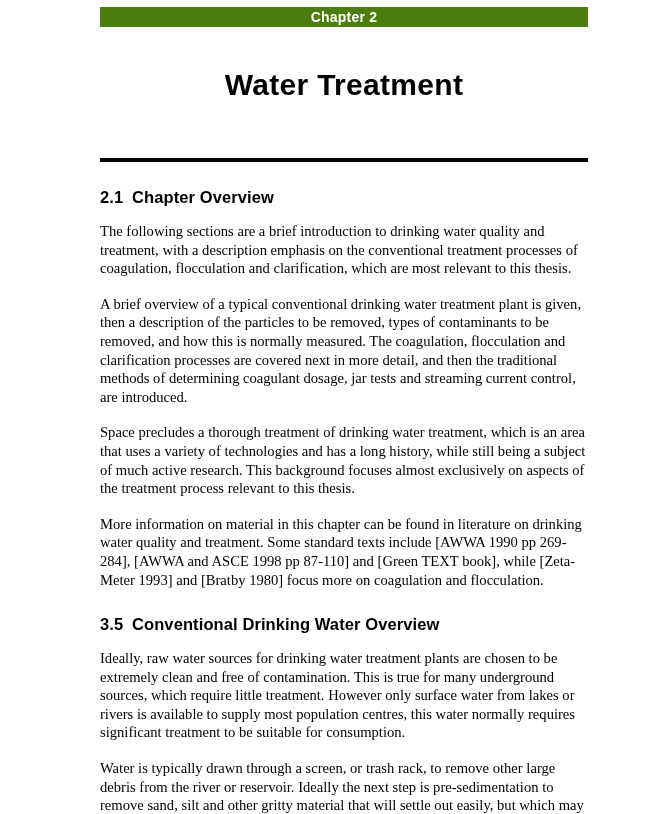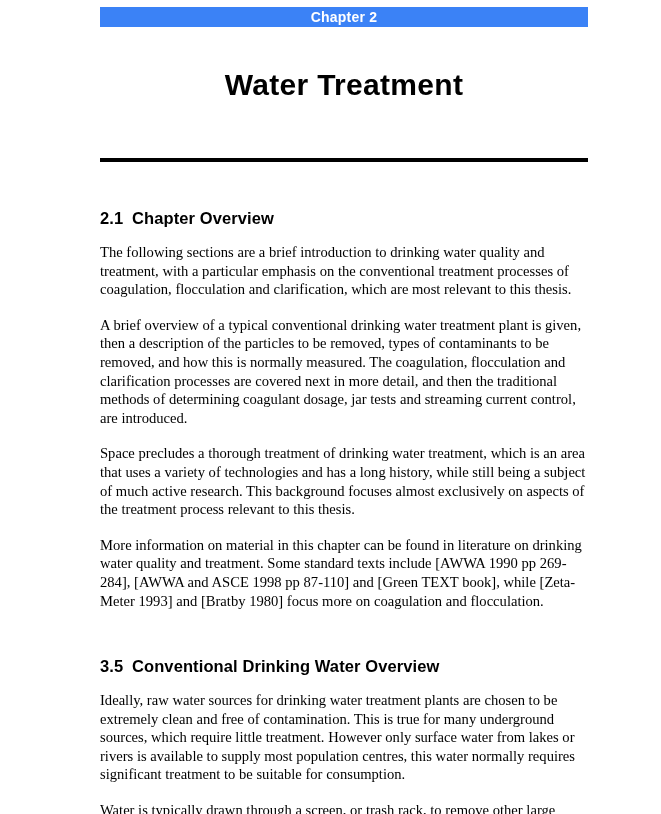--- a/index.html
+++ b/index.html
@@ -21,21 +21,21 @@
     box-sizing: border-box;
   }
   .content {
     position: absolute;
     left: 100px;
     top: 0;
     width: 488px;
   }
   
   .chapter-banner {
-    background: #3b82f6;
+    background: #4d7c0f;
     color: #ffffff;
     text-align: center;
     font-family: "Liberation Sans", sans-serif;
     font-weight: bold;
     font-size: 14px;
     line-height: 20px;
     height: 20px;
     margin-top: 7px;
     letter-spacing: 0.2px;
   }
@@ -49,21 +49,21 @@
   }
   .rule {
     height: 4px;
     background: #000000;
     margin-top: 56px;
   }
   h2.section-heading {
     font-family: "Liberation Sans", sans-serif;
     font-weight: bold;
     font-size: 16.5px;
-    margin: 47px 0 0 0;
+    margin: 26px 0 0 0;
     letter-spacing: 0.1px;
   }
   h2.section-heading .num {
     display: inline-block;
     min-width: 32px;
   }
   p.body-par {
     font-family: "Liberation Serif", serif;
     font-size: 14.6px;
     line-height: 18.6px;
@@ -83,21 +83,21 @@
     <div class="chapter-banner">Chapter 2</div>
 
     <div class="chapter-title">Water Treatment</div>
 
     <div class="rule"></div>
 
     <h2 class="section-heading">
       <span class="num">2.1</span><span>Chapter Overview</span>
     </h2>
 
-    <p class="body-par first-after-heading">The following sections are a brief introduction to drinking water quality and treatment, with a particular emphasis on the conventional treatment processes of coagulation, flocculation and clarification, which are most relevant to this thesis.</p>
+    <p class="body-par first-after-heading">The following sections are a brief introduction to drinking water quality and treatment, with a description emphasis on the conventional treatment processes of coagulation, flocculation and clarification, which are most relevant to this thesis.</p>
     <p class="body-par">A brief overview of a typical conventional drinking water treatment plant is given, then a description of the particles to be removed, types of contaminants to be removed, and how this is normally measured. The coagulation, flocculation and clarification processes are covered next in more detail, and then the traditional methods of determining coagulant dosage, jar tests and streaming current control, are introduced.</p>
     <p class="body-par">Space precludes a thorough treatment of drinking water treatment, which is an area that uses a variety of technologies and has a long history, while still being a subject of much active research. This background focuses almost exclusively on aspects of the treatment process relevant to this thesis.</p>
     <p class="body-par">More information on material in this chapter can be found in literature on drinking water quality and treatment. Some standard texts include [AWWA 1990 pp 269-284], [AWWA and ASCE 1998 pp 87-110] and [Green TEXT book], while [Zeta-Meter 1993] and [Bratby 1980] focus more on coagulation and flocculation.</p>
 
     <h2 class="section-heading">
       <span class="num">3.5</span><span>Conventional Drinking Water Overview</span>
     </h2>
 
     <p class="body-par first-after-heading">Ideally, raw water sources for drinking water treatment plants are chosen to be extremely clean and free of contamination. This is true for many underground sources, which require little treatment. However only surface water from lakes or rivers is available to supply most population centres, this water normally requires significant treatment to be suitable for consumption.</p>
     <p class="body-par">Water is typically drawn through a screen, or trash rack, to remove other large debris from the river or reservoir. Ideally the next step is pre-sedimentation to remove sand, silt and other gritty material that will settle out easily, but which may be present after storms or heavy rains that stir up the water.  A step that sometimes follows is micro-straining. This is normally a very fine screen for the removal of large algae and other aquatic organisms, which would otherwise tend to clog the filters. These initial steps are often not be present or required, depending on the source. They remove only the largest of impurities from the water. Those that remain are called ‘non-settleable’ solids and require chemical treatment.</p>

